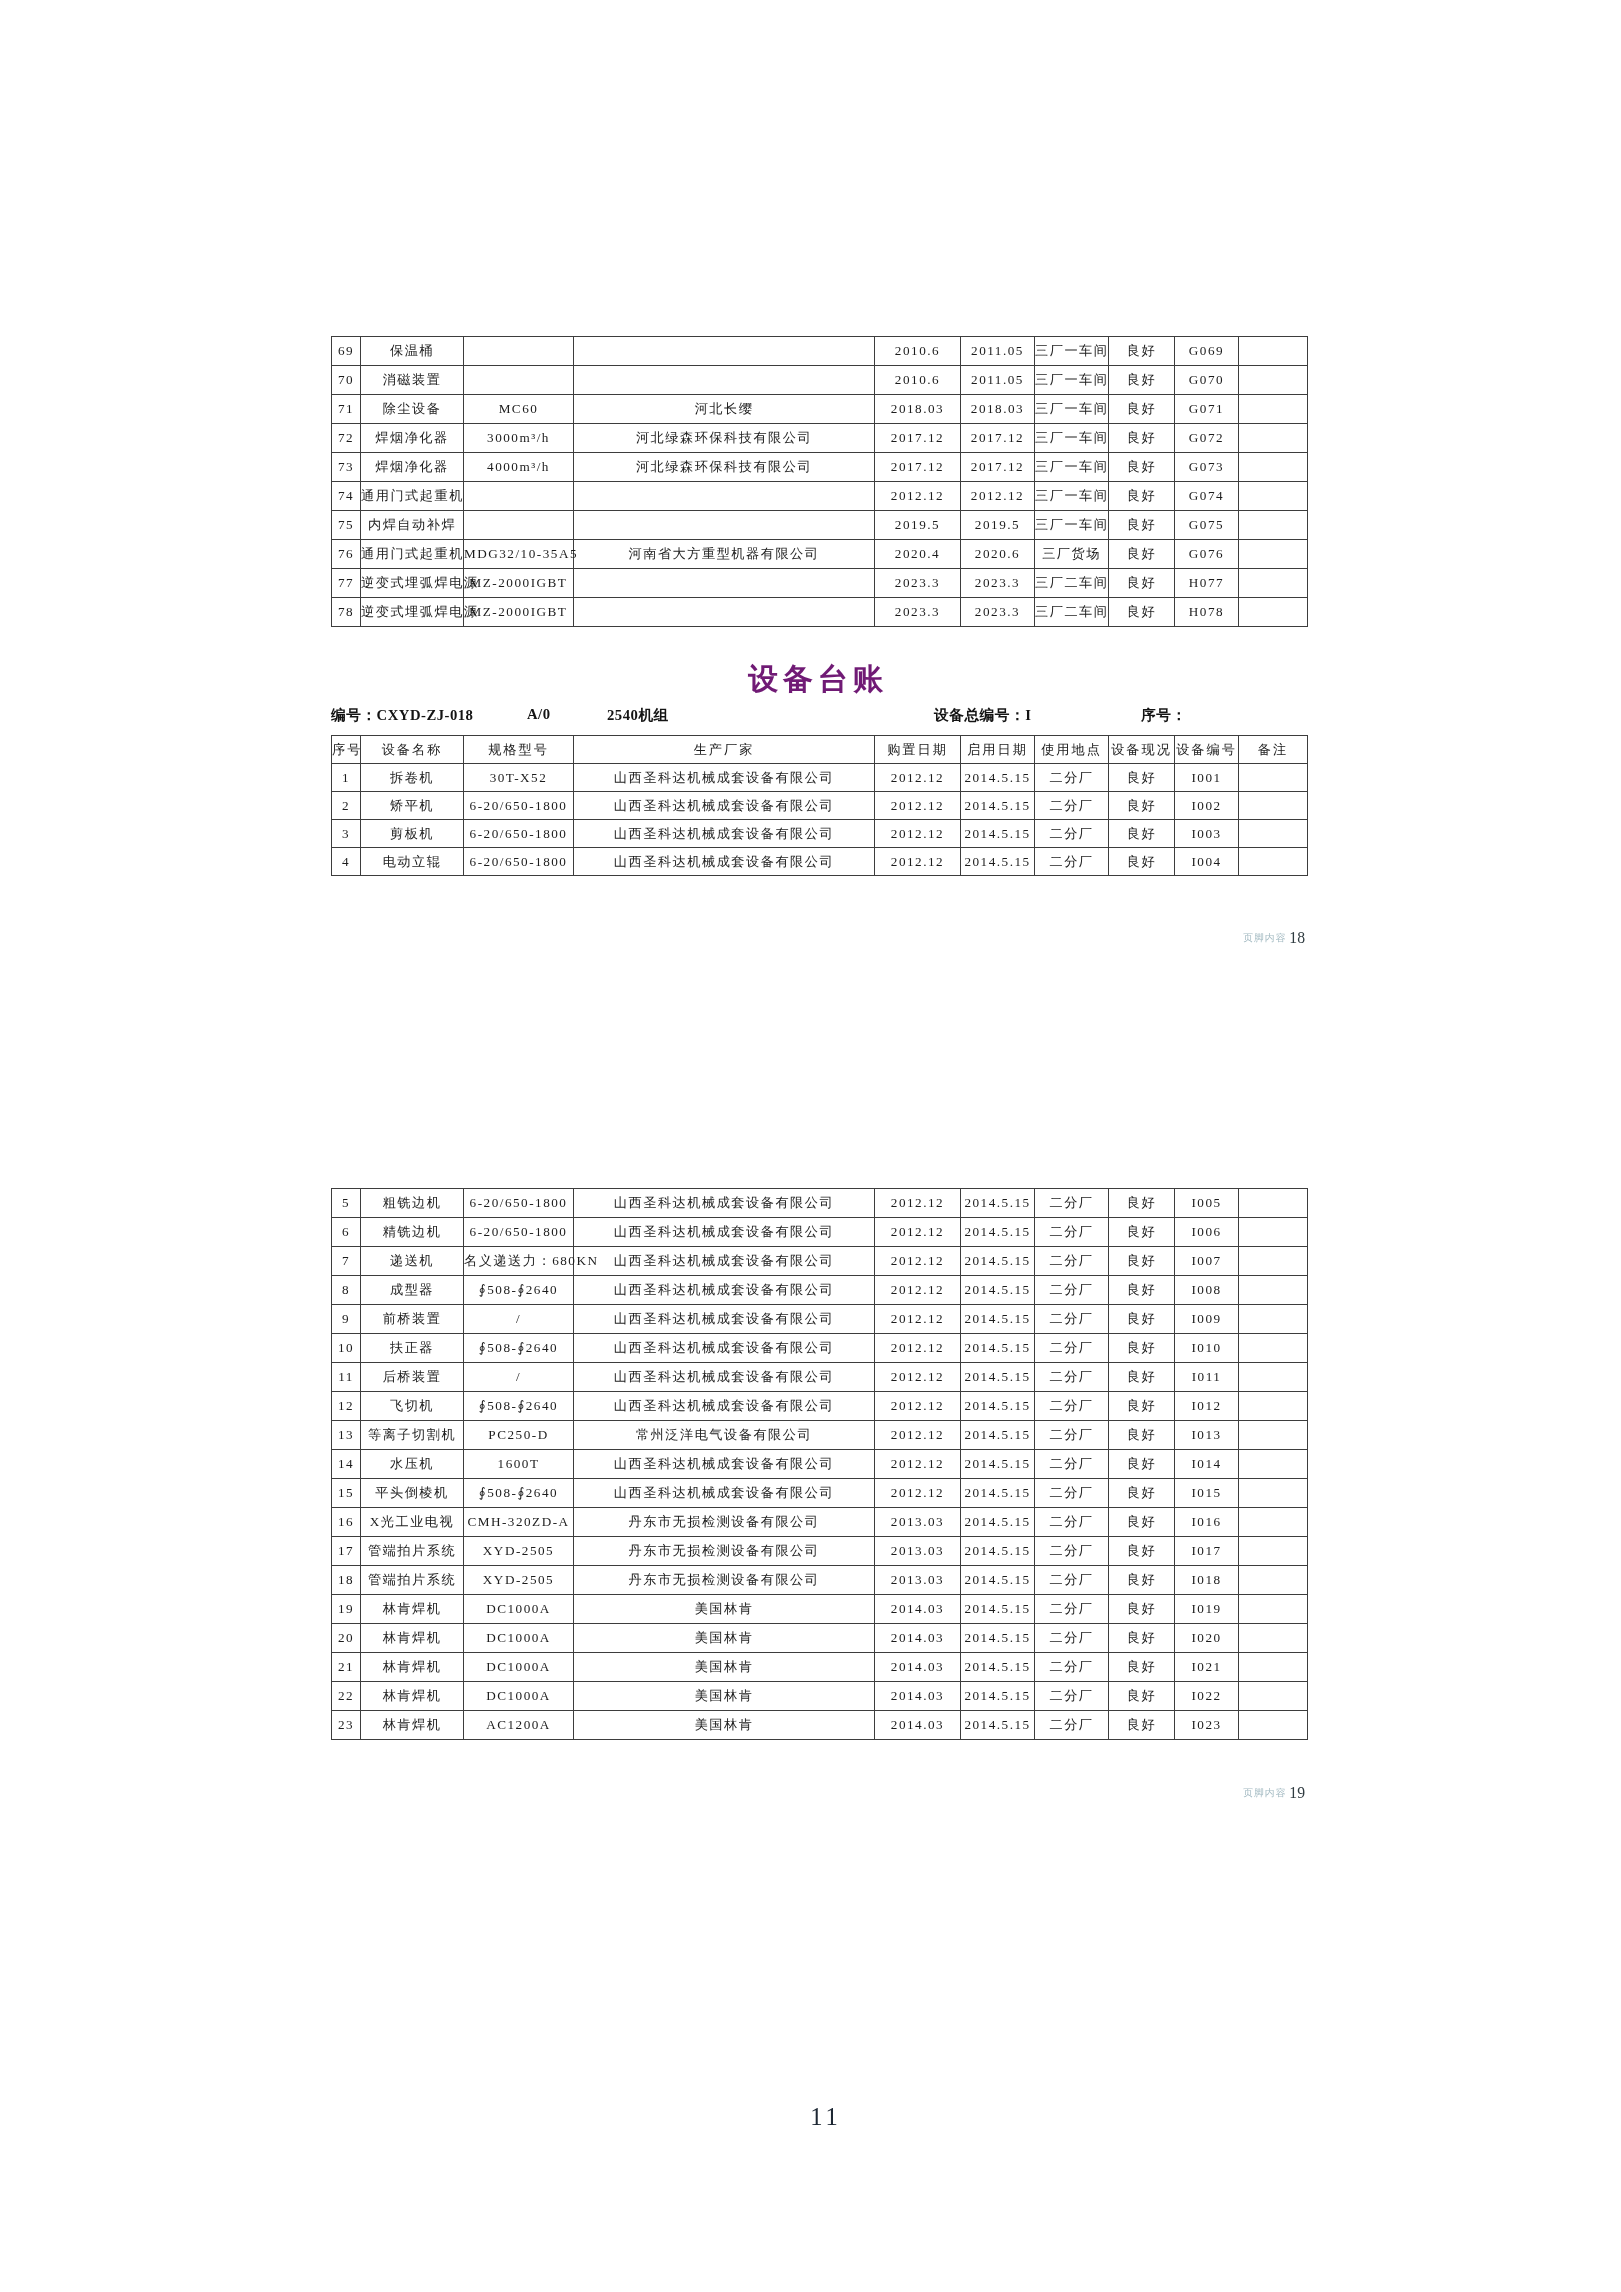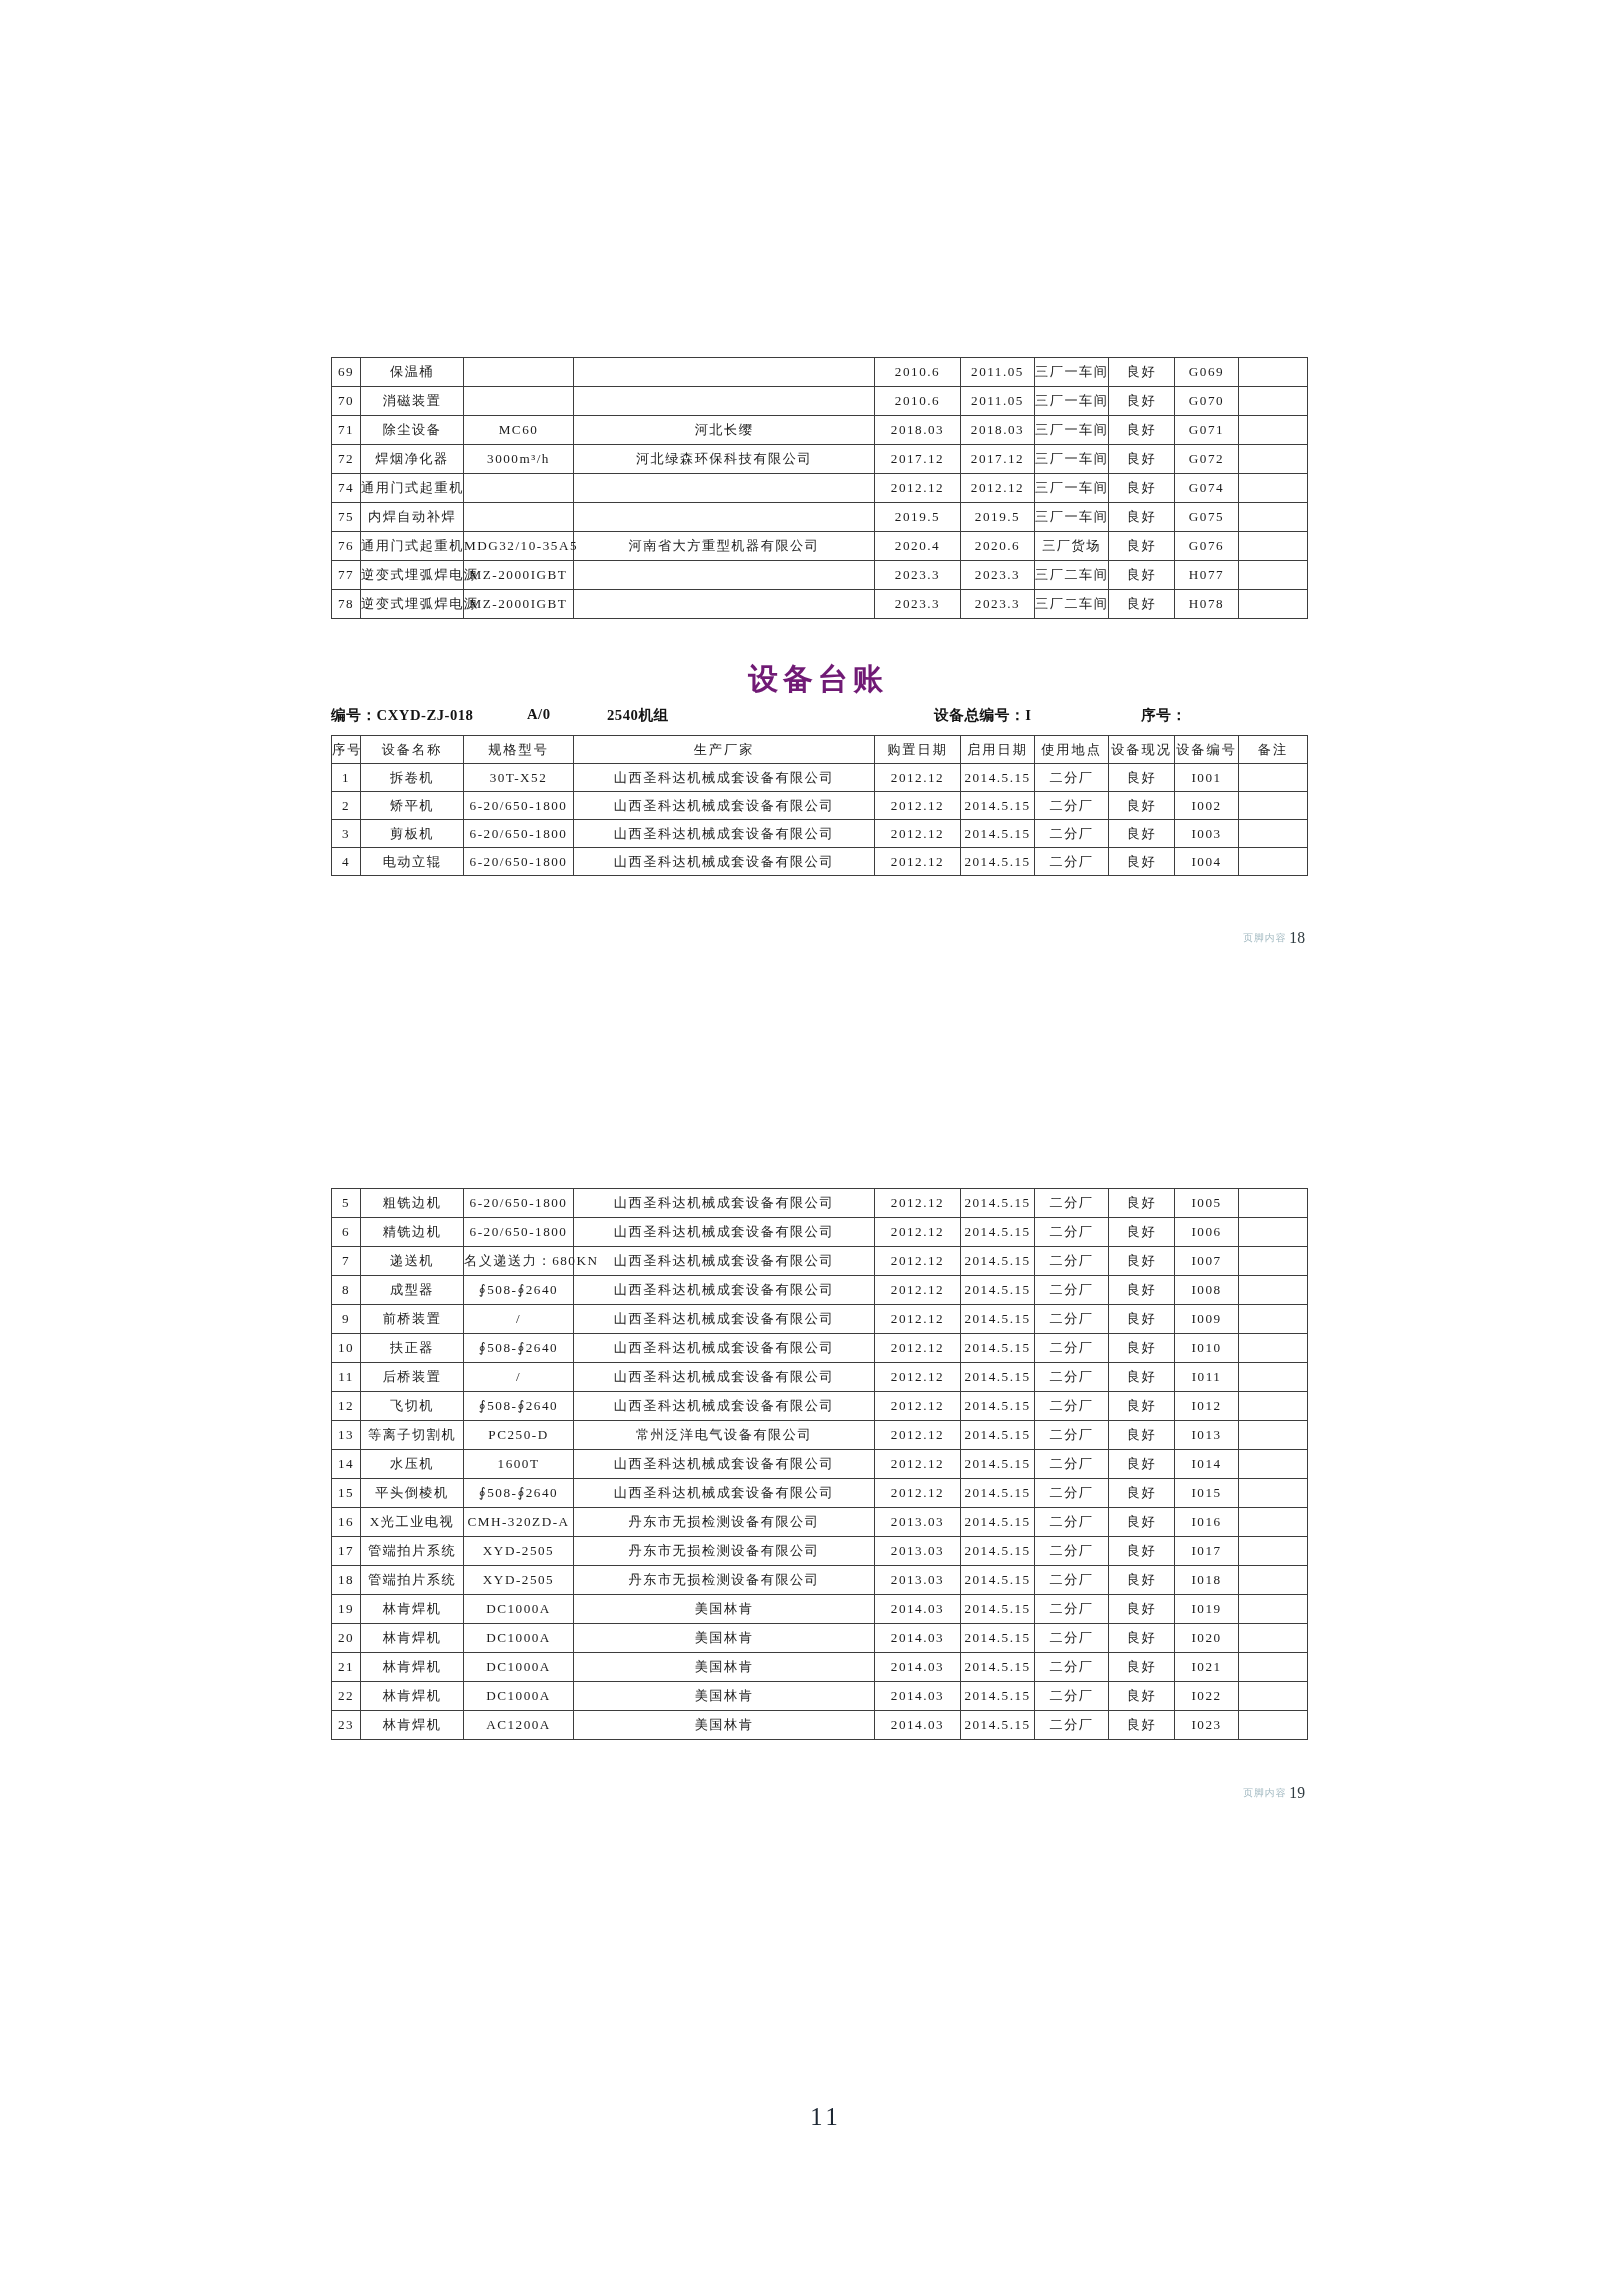--- a/index.html
+++ b/index.html
@@ -17,21 +17,21 @@
     border:1px solid #3d3d3d;
     text-align:center; vertical-align:middle;
     font-size:13.2px; color:#1c1c1c;
     letter-spacing:1.5px; white-space:nowrap;
     padding:0; font-weight:normal;
   }
   .tbl-prev td { height:29px; }
   .tbl-p1 th { height:28px; letter-spacing:2px; }
   .tbl-p1 td { height:28px; }
   .tbl-p2 td { height:29px; }
-  .tbl-prev { top:336px;margin-top:21px; }
+  .tbl-prev { top:336px; }
   .tbl-p1  { top:735px; }
   .tbl-p2  { top:1188px; }
 
   .title {
     position:absolute; top:659px; left:331px; width:974px;
     text-align:center; font-size:30px; font-weight:bold;
     letter-spacing:4.9px; color:#701a75;
   }
   .meta { position:absolute; top:706px; left:0; width:1621px; height:21.6px;
           font-size:14.7px; font-weight:bold; color:#141414;padding-left:20px; }
@@ -113,20 +113,32 @@
         <tr>
           <td>72</td>
           <td>焊烟净化器</td>
           <td>3000m³/h</td>
           <td>河北绿森环保科技有限公司</td>
           <td>2017.12</td>
           <td>2017.12</td>
           <td>三厂一车间</td>
           <td>良好</td>
           <td>G072</td>
+          <td></td>
+        </tr>
+        <tr>
+          <td>73</td>
+          <td>焊烟净化器</td>
+          <td>4000m³/h</td>
+          <td>河北绿森环保科技有限公司</td>
+          <td>2017.12</td>
+          <td>2017.12</td>
+          <td>三厂一车间</td>
+          <td>良好</td>
+          <td>G073</td>
           <td></td>
         </tr>
         <tr>
           <td>74</td>
           <td>通用门式起重机</td>
           <td></td>
           <td></td>
           <td>2012.12</td>
           <td>2012.12</td>
           <td>三厂一车间</td>

